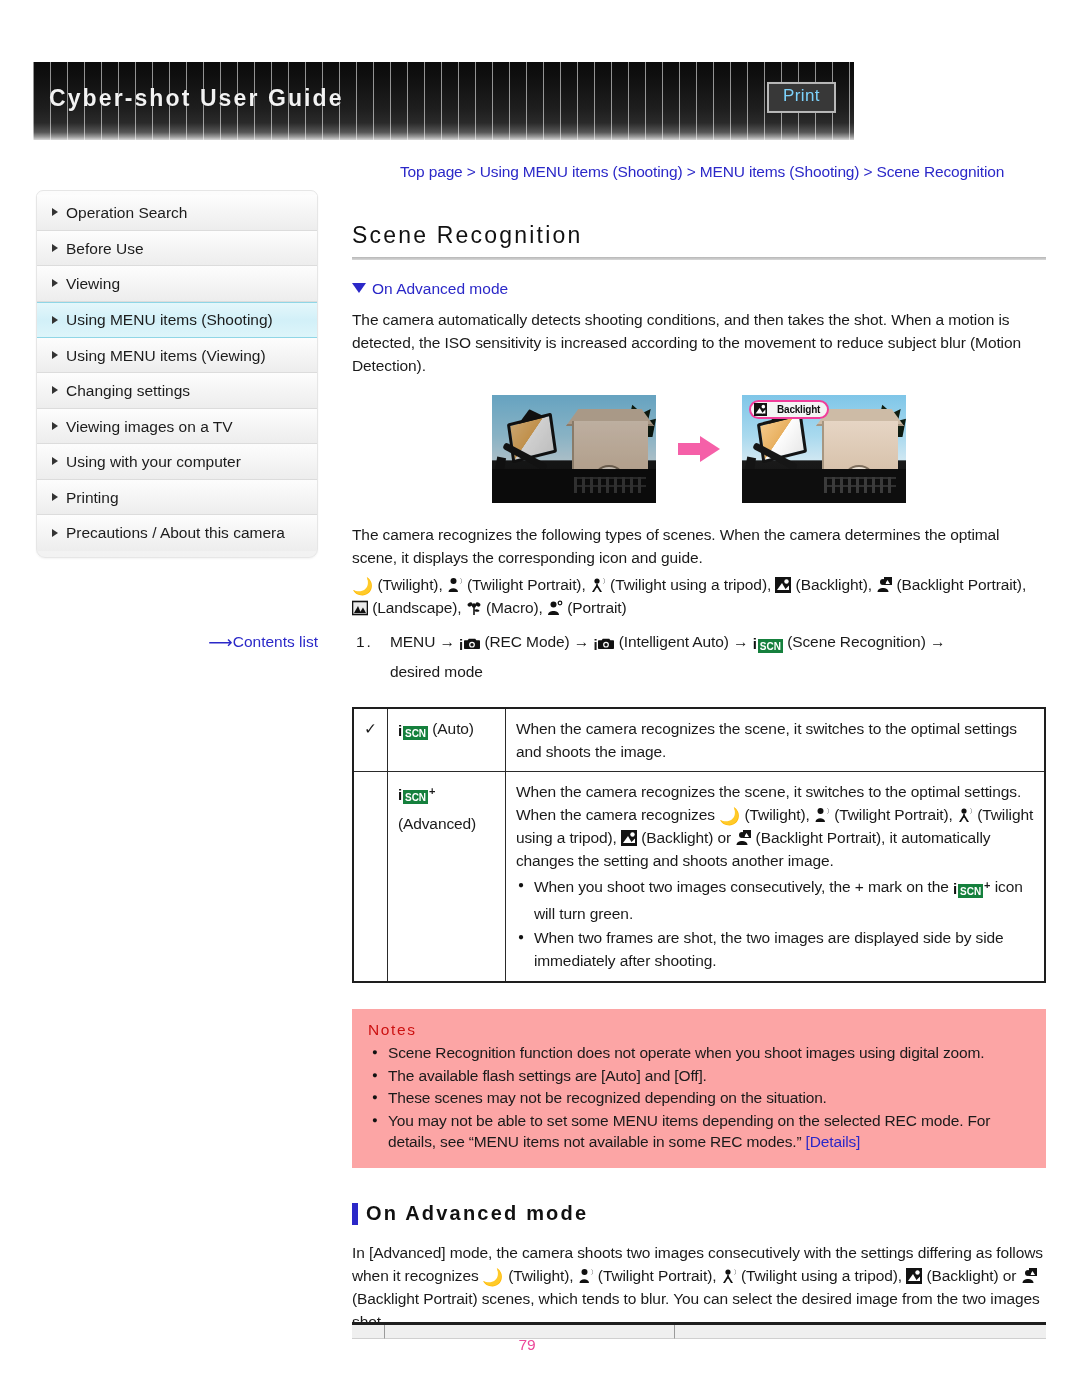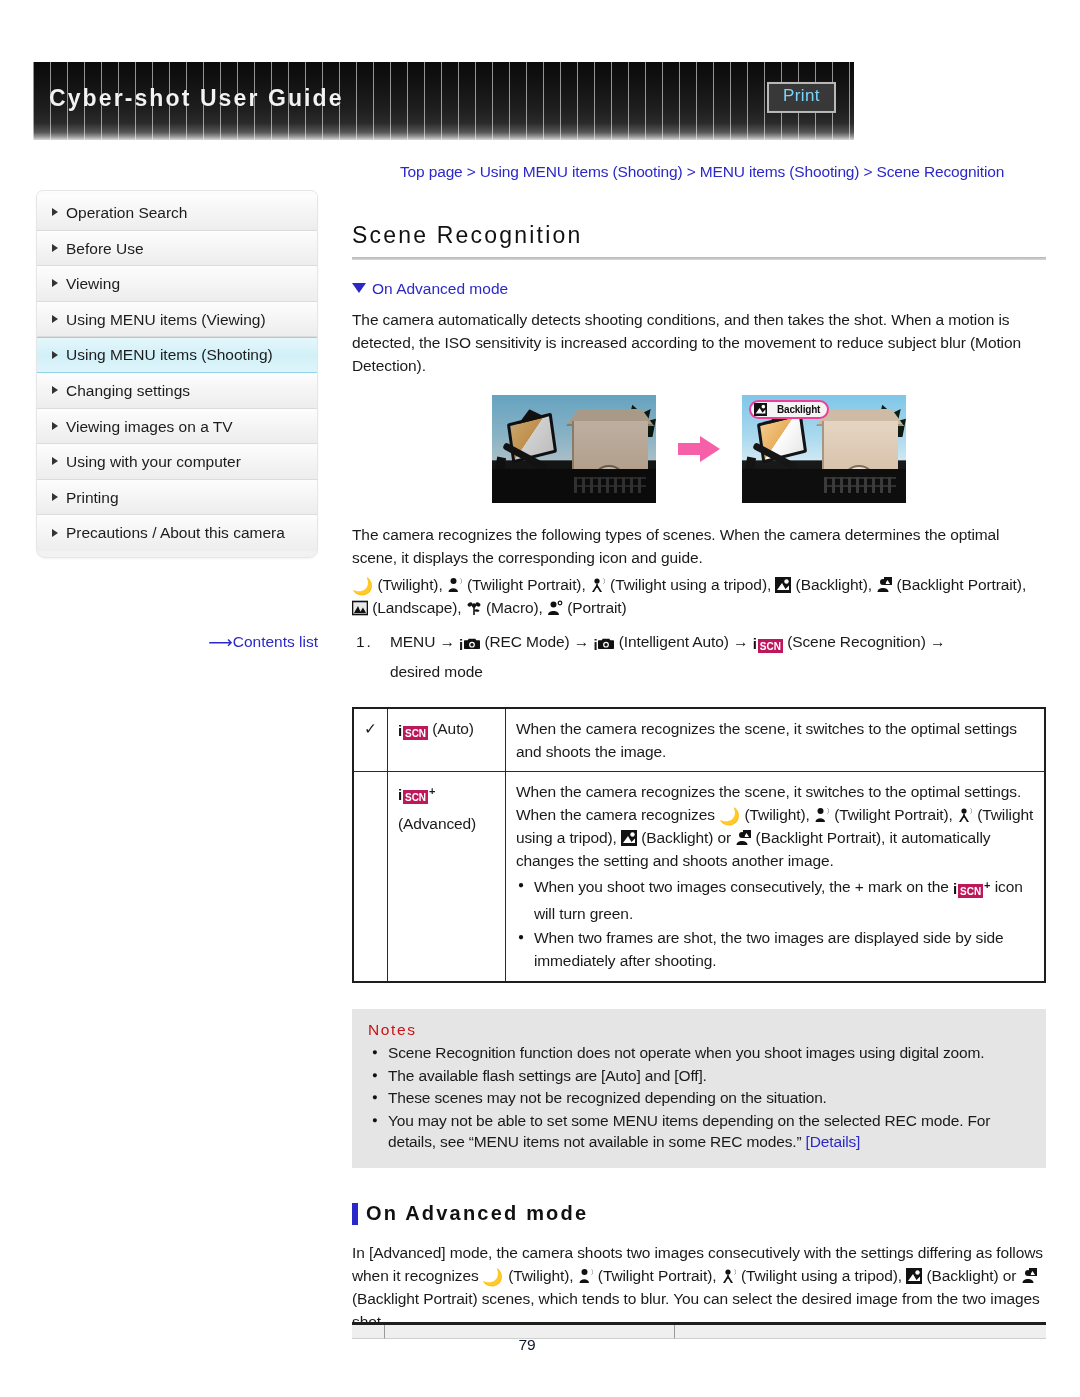--- a/index.html
+++ b/index.html
@@ -307,21 +307,21 @@
     width: 16px; height: 16px; vertical-align: -3px;
   }
   .iscn {
     display: inline-block;
     vertical-align: -2px;
     white-space: nowrap;
     font-weight: bold;
   }
   .iscn .i { font-size: 15px; color: #101010; font-style: normal; margin-right: 1px; }
   .iscn .scn {
-    background: #be185d; color: #fff;
+    background: #15803d; color: #fff;
     font-size: 10px; padding: 1.5px 2px; letter-spacing: 0;
   }
   .iscn .plus { font-size: 11px; vertical-align: 5px; margin-left: 1px; }
   .icam { display: inline-block; vertical-align: -3px; white-space: nowrap; }
   .icam .i { font-size: 15px; font-weight: bold; font-style: normal; margin-right: 1px; }
 
   
   .step {
     font-size: 15.5px;
     line-height: 26px;
@@ -379,21 +379,21 @@
     content: "\25CF";
     position: absolute;
     left: -16px; top: -1px;
     font-size: 10px;
     color: #111;
   }
 
   
   .notes {
     margin-top: 26px;
-    background: #e5e5e5;
+    background: #fca5a5;
     padding: 12px 16px 14px 16px;
     width: 694px;
   }
   .notes-title {
     color: #cc1111;
     font-size: 15.5px;
     letter-spacing: 1.6px;
     margin-bottom: 3px;
   }
   ul.notes-list {
@@ -450,39 +450,39 @@
   }
   .fcell.c1 { width: 33px; }
   .fcell.c2 { width: 290px; }
   .fcell.c3 { flex: 1; border-right: none; }
   .page-num {
     position: absolute;
     left: 352px; top: 1336px;
     width: 350px;
     text-align: center;
     font-size: 15.5px;
-    color: #0f172a;
+    color: #ec4899;
   }
 </style>
 </head>
 <body>
 
 <div class="header-banner">
   <div class="header-title">Cyber-shot User Guide</div>
   <button class="print-button">Print</button>
 </div>
 
 <div class="breadcrumb">Top page &gt; Using MENU items (Shooting) &gt; MENU items (Shooting) &gt; Scene Recognition</div>
 
 <nav class="sidebar">
   <div class="nav-item"><span>Operation Search</span></div>
   <div class="nav-item"><span>Before Use</span></div>
   <div class="nav-item"><span>Viewing</span></div>
+  <div class="nav-item active"><span>Using MENU items (Shooting)</span></div>
   <div class="nav-item"><span>Using MENU items (Viewing)</span></div>
-  <div class="nav-item active"><span>Using MENU items (Shooting)</span></div>
   <div class="nav-item"><span>Changing settings</span></div>
   <div class="nav-item"><span>Viewing images on a TV</span></div>
   <div class="nav-item"><span>Using with your computer</span></div>
   <div class="nav-item"><span>Printing</span></div>
   <div class="nav-item"><span>Precautions / About this camera</span></div>
 </nav>
 
 <div class="contents-link">
   <span class="arrow-glyph">⟶</span><span>Contents list</span>
 </div>

